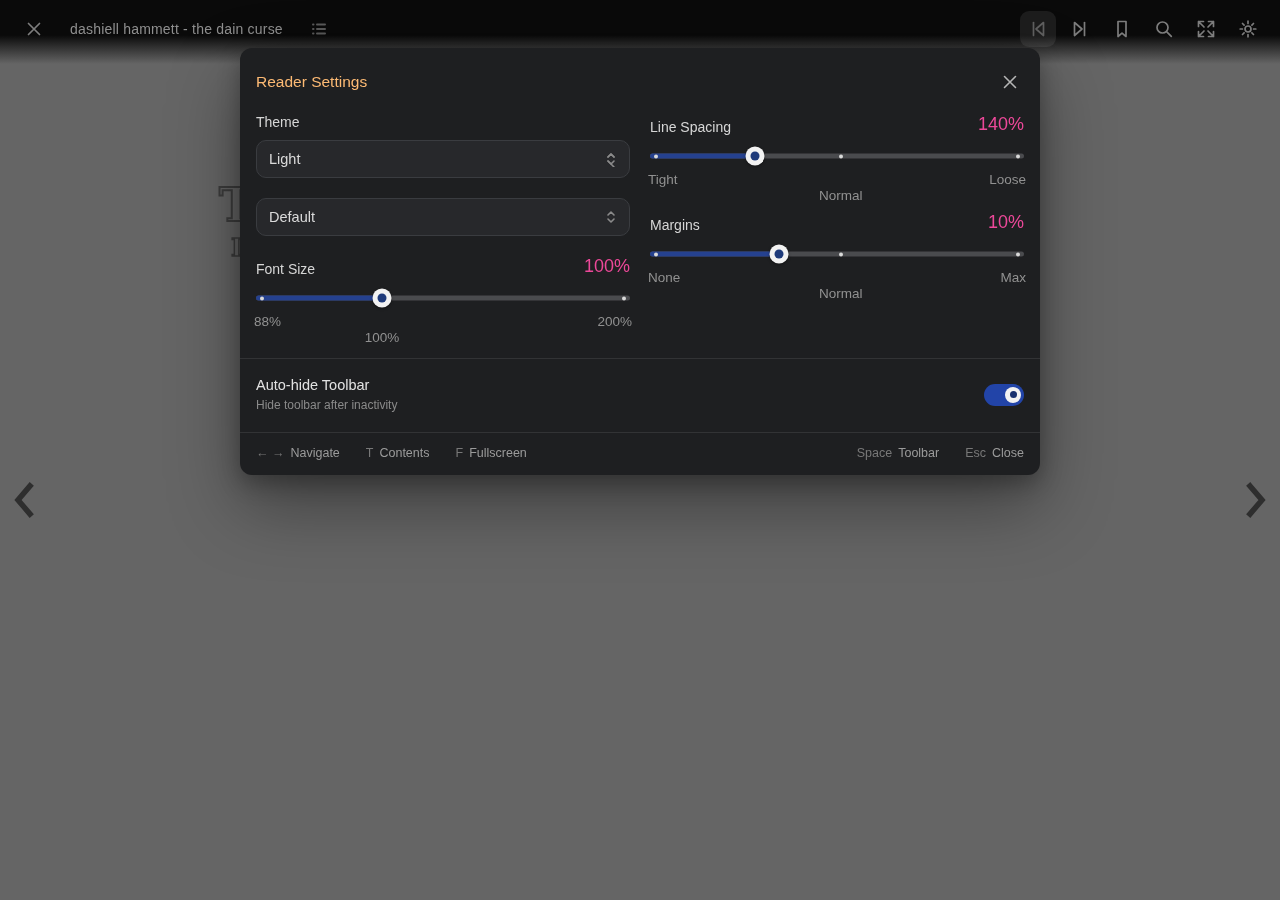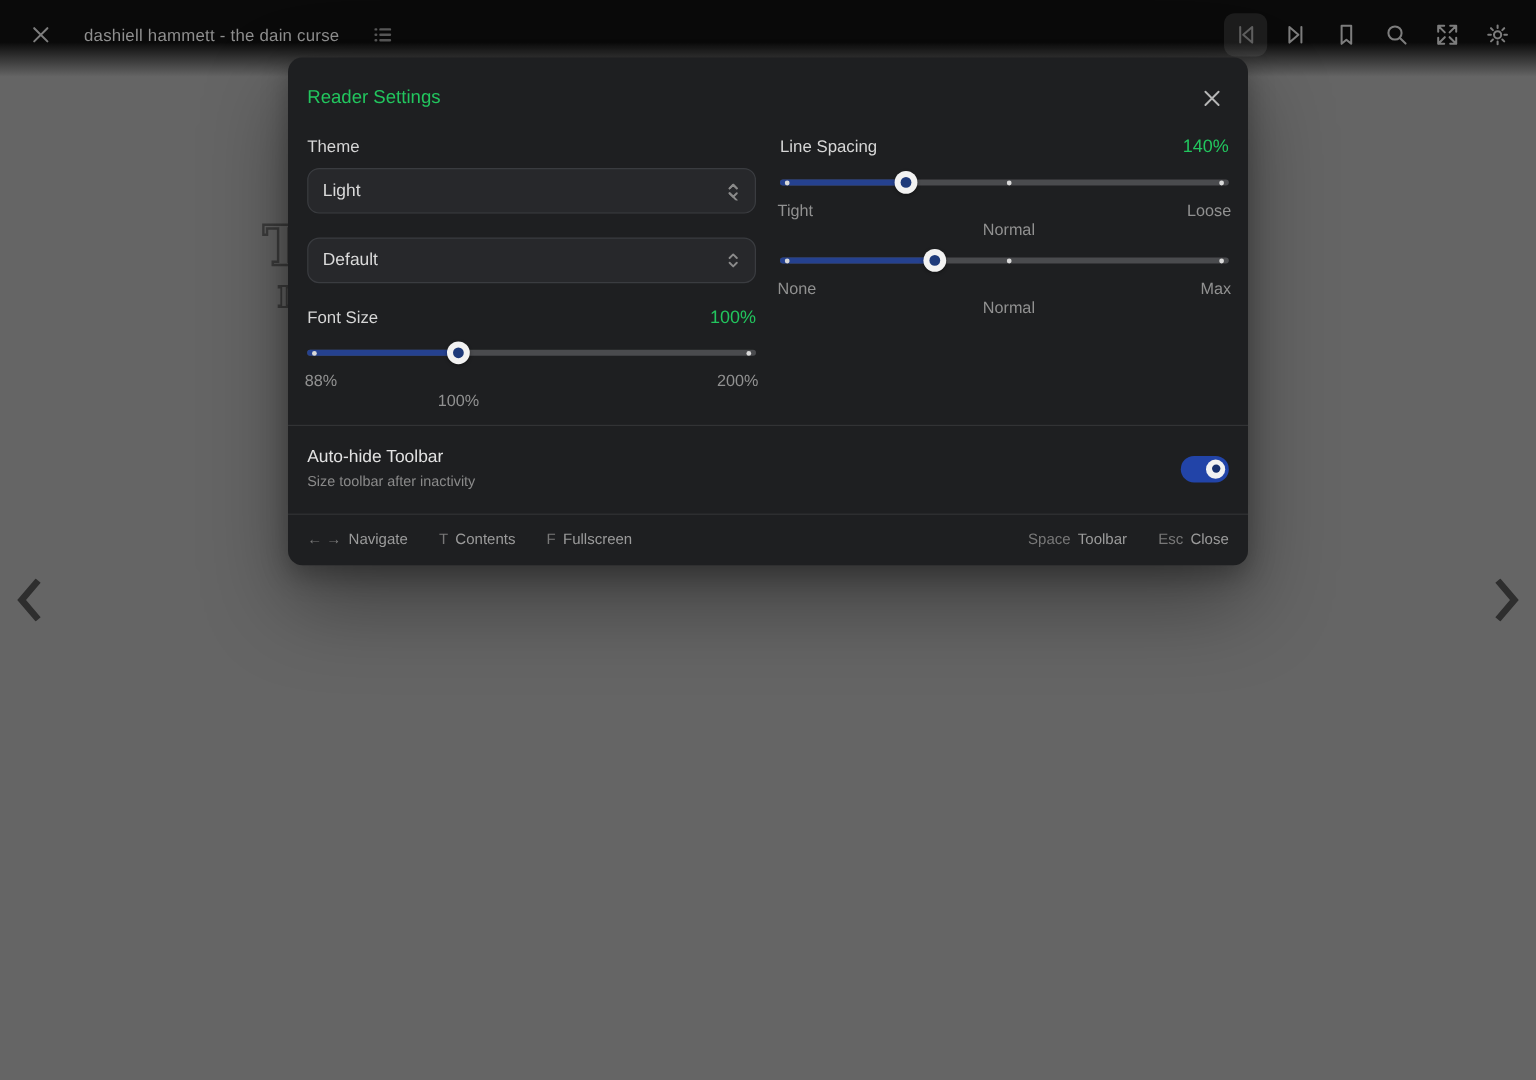--- a/index.html
+++ b/index.html
@@ -37,36 +37,36 @@
   .tb-right { margin-left:auto; display:flex; align-items:center; gap:6px; padding-right:14px; }
 
   
   .modal {
     position:absolute; left:240px; top:48px; width:800px; z-index:10;
     background:#1e1f21; border-radius:12px;
     box-shadow:0 30px 70px rgba(0,0,0,0.38), 0 8px 22px rgba(0,0,0,0.28);
     padding:16px 16px 0 16px; color:#d9d9d9;
   }
   .modal-header { display:flex; align-items:center; justify-content:space-between; padding:4px 0 18px 0; }
-  .modal-title { font-size:15.5px; font-weight:500; color:#22c55e; }
+  .modal-title { font-size:15.5px; font-weight:500; color:#fdba74; }
   .modal-close { width:28px; height:28px; display:flex; align-items:center; justify-content:center; cursor:pointer; }
   .modal-close svg { stroke:#b5b5b5; stroke-width:1.6; stroke-linecap:round; }
 
   .grid { display:grid; grid-template-columns:1fr 1fr; column-gap:20px; }
 
   .field-label { font-size:14px; color:#d6d6d6; margin-bottom:10px; }
   .select {
     height:38px; background:#27282b; border:1px solid #3a3c40; border-radius:10px;
     display:flex; align-items:center; justify-content:space-between;
     padding:0 12px; font-size:14.5px; color:#dadada; cursor:pointer; margin-bottom:20px;
   }
   .select svg { stroke:#8a8a8a; fill:none; stroke-width:1.6; stroke-linecap:round; stroke-linejoin:round; }
 
-  .slider-head { display:flex; align-items:flex-start; justify-content:space-between; margin-bottom:12px; }
-  .slider-head .val { font-size:15px; color:#22c55e; }
+  .slider-head { display:flex; align-items:flex-end; justify-content:space-between; margin-bottom:12px; }
+  .slider-head .val { font-size:18px; color:#ec4899; }
   .slider { position:relative; height:18px; cursor:pointer; }
   .track { position:absolute; left:0; right:0; top:50%; height:5px; transform:translateY(-50%); background:#4a4b4e; border-radius:3px; }
   .fill { position:absolute; left:0; top:0; bottom:0; background:#25418f; border-radius:3px; }
   .dot { position:absolute; top:50%; width:4px; height:4px; border-radius:50%; background:#d9d9d9; transform:translate(-50%,-50%); }
   .thumb {
     position:absolute; top:50%; width:19px; height:19px; border-radius:50%;
     background:#f2f2f2; transform:translate(-50%,-50%);
     display:flex; align-items:center; justify-content:center;
     box-shadow:0 1px 3px rgba(0,0,0,0.4);
   }
@@ -237,20 +237,24 @@
           <div class="thumb" style="left: 28%;"></div>
         </div>
         <div class="ticks">
           <span class="tick-start">Tight</span>
           <span class="tick-mid" style="left: 51%;">Normal</span>
           <span class="tick-end">Loose</span>
         </div>
       </div>
 
       <div class="slider-group">
+        <div class="slider-head">
+          <span class="field-label" style="margin:0">Margins</span>
+          <span class="val">10%</span>
+        </div>
         <div class="slider">
           <div class="track">
             <div class="fill" style="width: 34.5%;"></div>
             <span class="dot" style="left: 1.5%;"></span>
             <span class="dot" style="left: 51%;"></span>
             <span class="dot" style="left: 98.5%;"></span>
           </div>
           <div class="thumb" style="left: 34.5%;"></div>
         </div>
         <div class="ticks">
@@ -260,21 +264,21 @@
         </div>
       </div>
     </div>
   </div>
 
   <div class="divider"></div>
 
   <div class="toggle-row">
     <div class="toggle-text">
       <div class="t-title">Auto-hide Toolbar</div>
-      <div class="t-sub">Size toolbar after inactivity</div>
+      <div class="t-sub">Hide toolbar after inactivity</div>
     </div>
     <div class="switch on">
       <div class="knob"></div>
     </div>
   </div>
 
 
   <div class="footer-wrap" style="margin-top:20px;">
     <div class="footer-divider"></div>
     <div class="modal-footer" style="margin-top:0;">

